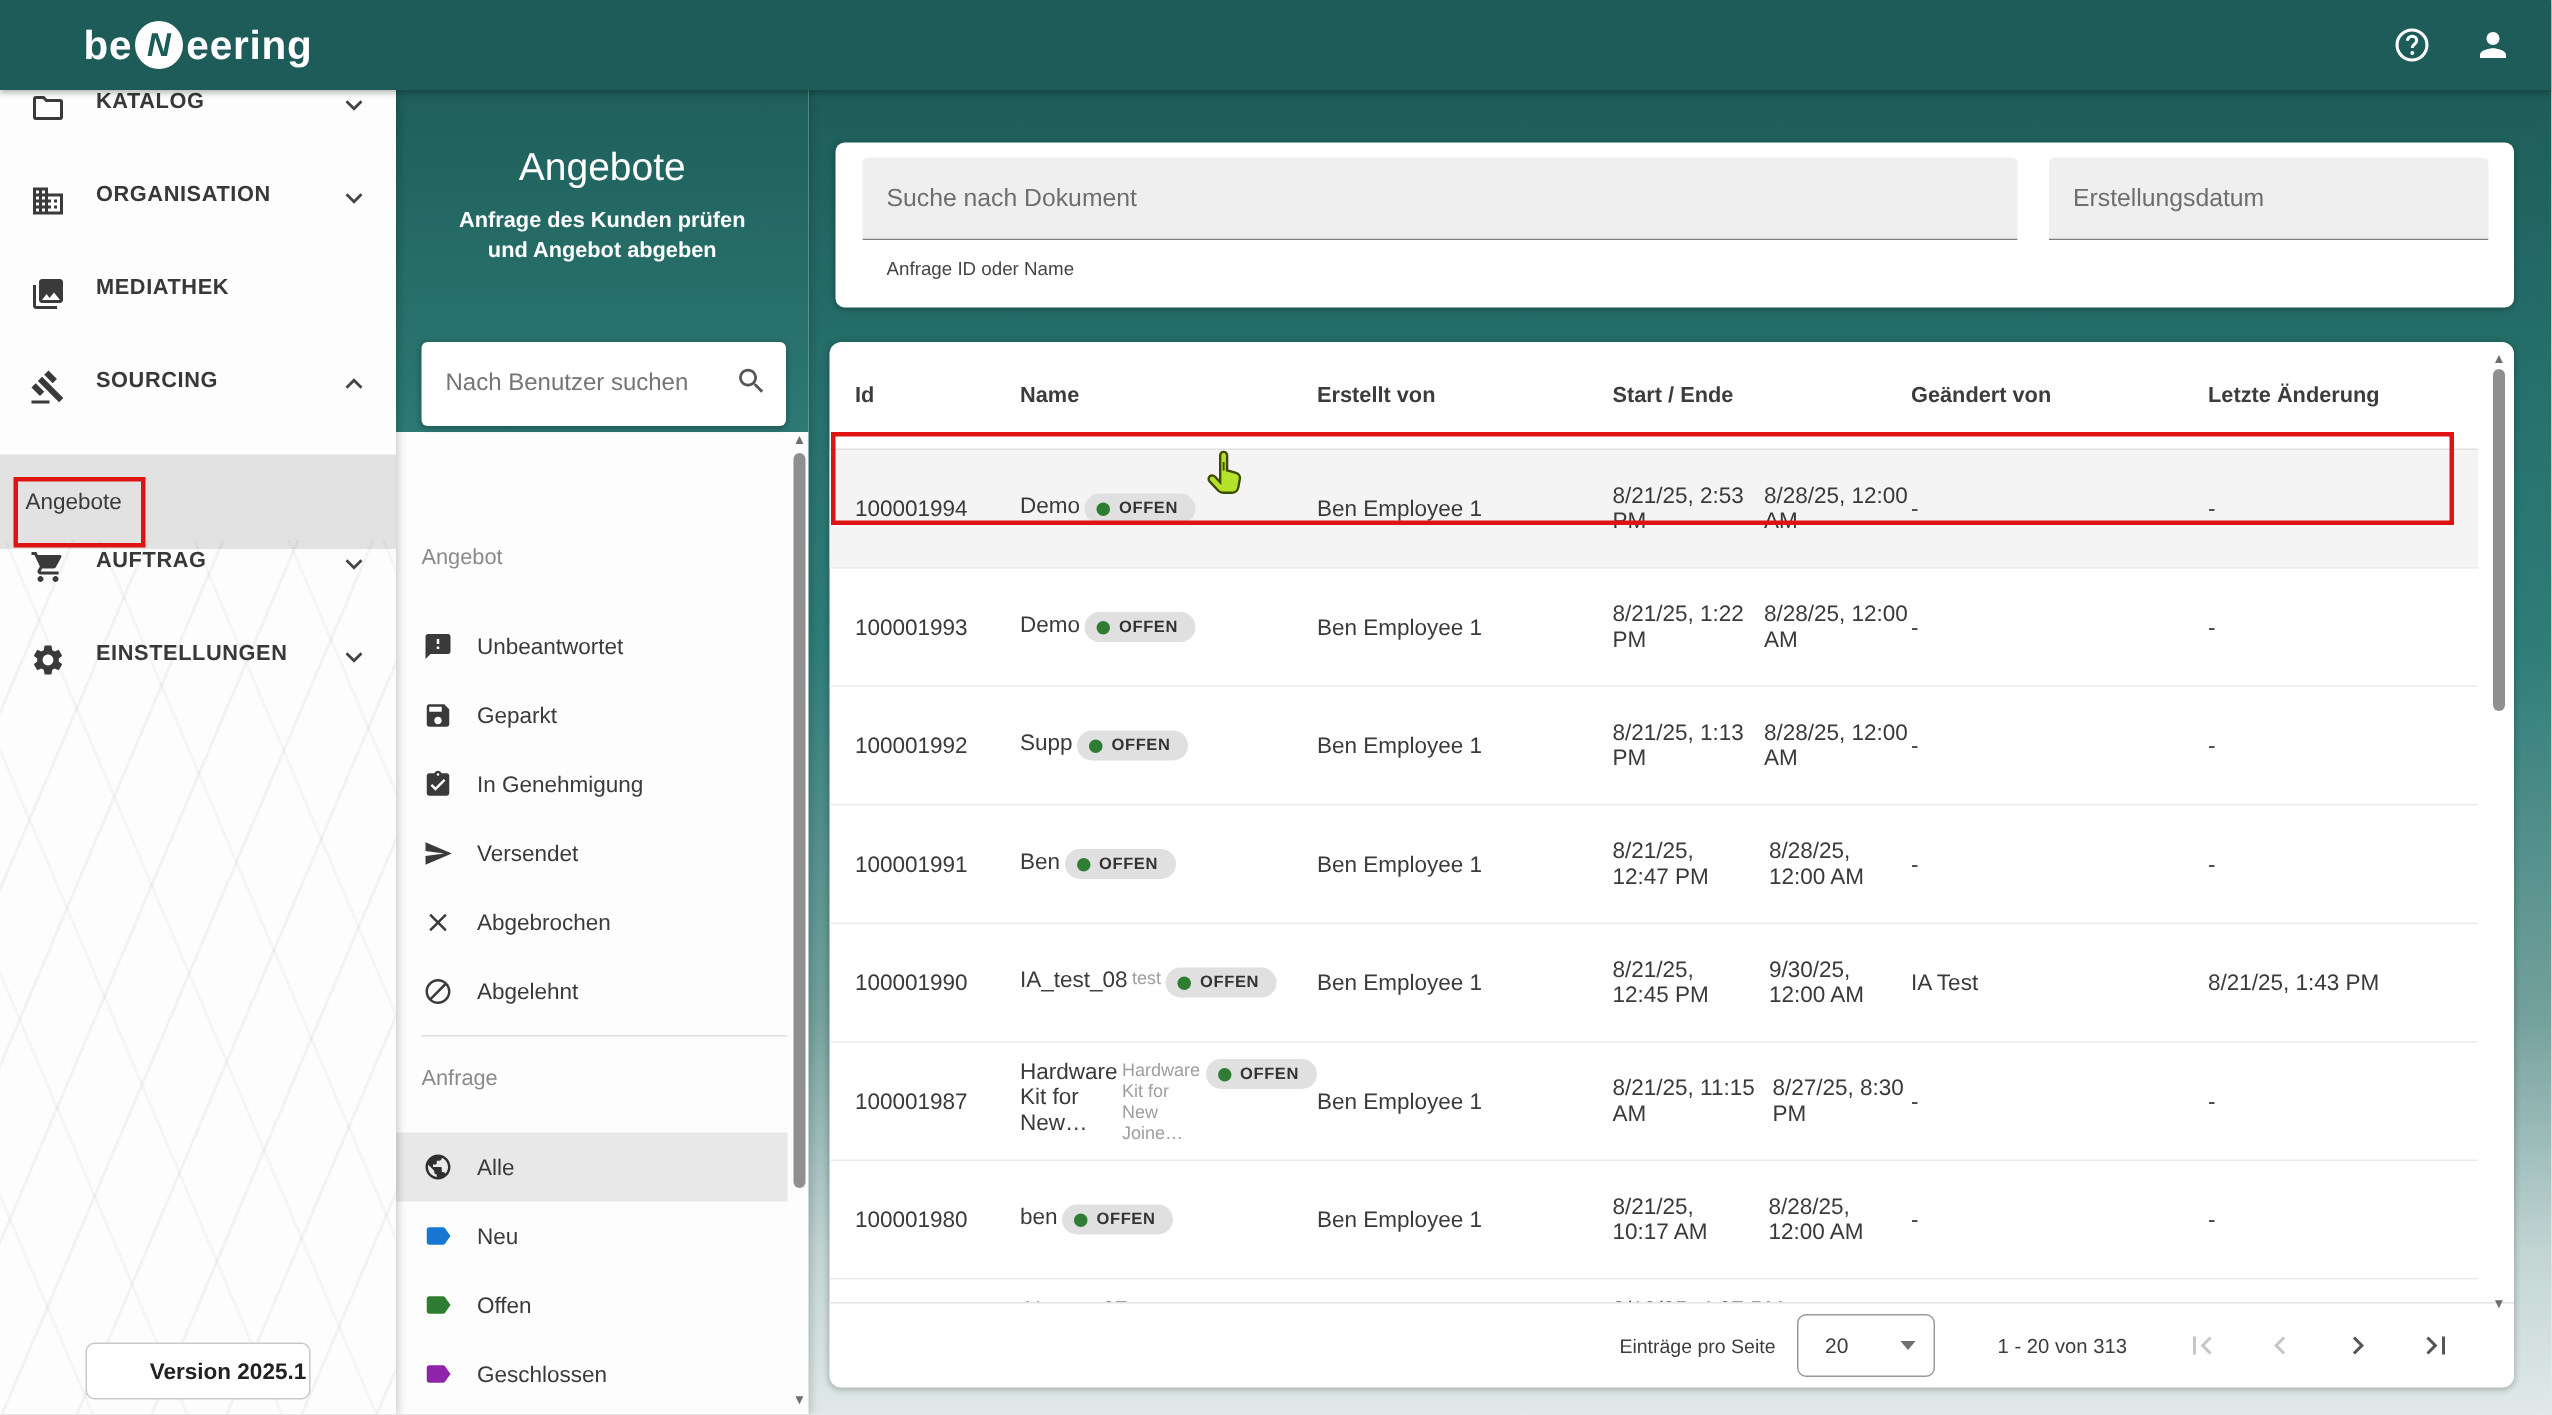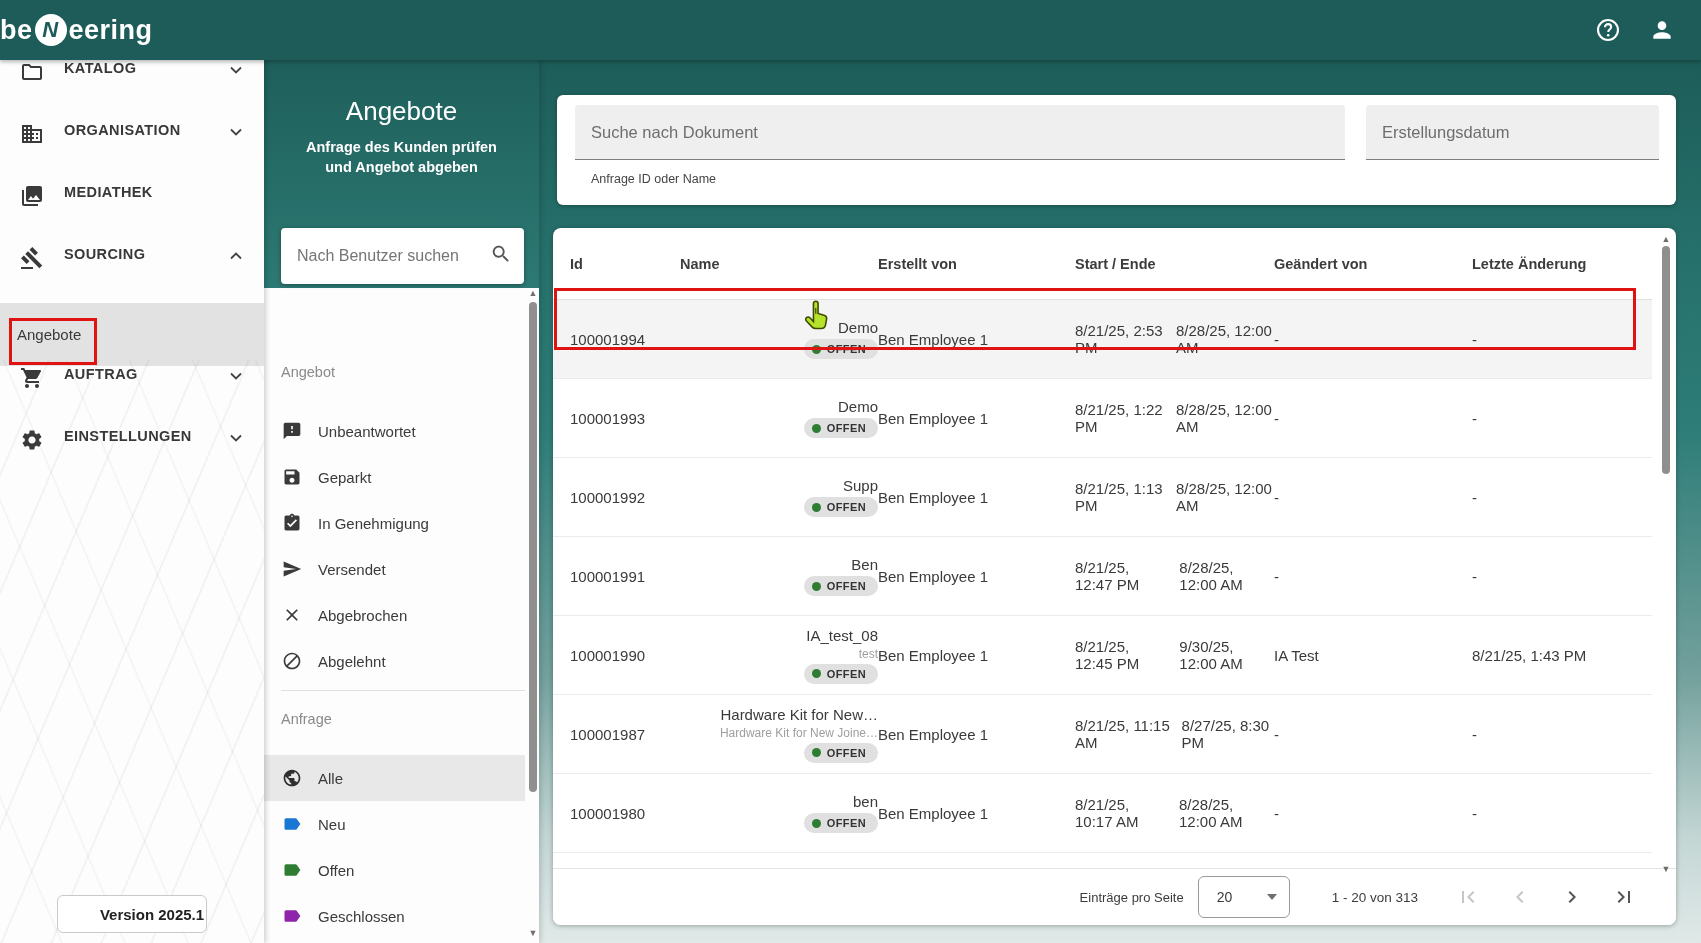--- a/index.html
+++ b/index.html
@@ -1,21 +1,21 @@
 <!DOCTYPE html>
 <html><head>
 <meta charset="utf-8">
 <style>
   * { box-sizing: border-box; margin: 0; padding: 0; }
   html, body { width: 1701px; height: 943px; overflow: hidden; }
   body { font-family: "Liberation Sans", sans-serif; color: #3c3c3c; background: #e2eae9; position: relative; }
 
   
   .topbar { position: absolute; left: 0; top: 0; width: 1701px; height: 60px; background: #1d5c58; z-index: 30; display: flex; align-items: center; box-shadow: 0 2px 4px rgba(0,0,0,.28); }
-  .logo { width: 264px; display: flex; align-items: center; gap: 2px; color: #fff; font-size: 27px; font-weight: 700; letter-spacing: .5px; }
+  .logo { width: 264px; display: flex; align-items: center; justify-content: center; gap: 2px; color: #fff; font-size: 27px; font-weight: 700; letter-spacing: .5px; }
   .logo .n-circle { width: 32px; height: 32px; background: #fff; color: #1d5c58; border-radius: 50%; display: inline-flex; align-items: center; justify-content: center; font-size: 22px; font-weight: 700; font-style: italic; }
   .topbar-icons { margin-left: auto; display: flex; align-items: center; gap: 28px; padding-right: 26px; }
   .topbar-icons .icon-btn { width: 26px; height: 26px; cursor: pointer; }
 
   
   .sidebar { position: absolute; left: 0; top: 60px; width: 264px; bottom: 0; background: #fdfdfd; z-index: 20; box-shadow: 2px 0 5px rgba(0,0,0,.18); }
   .sidebar::after { content:''; position: absolute; left:0; right:0; top: 34%; bottom:0; pointer-events:none;
      background:
        repeating-linear-gradient(113deg, transparent 0 44px, rgba(40,60,60,.05) 44px 46px),
        repeating-linear-gradient(67deg, transparent 0 56px, rgba(40,60,60,.04) 56px 58px);
@@ -62,21 +62,21 @@
   .helper { position: absolute; left: 34px; top: 77px; font-size: 12.5px; color: #454545; }
 
   
   .table-card { position: absolute; left: 553px; top: 228px; width: 1123px; height: 697px; background: #fff; border-radius: 8px; box-shadow: 0 1px 5px rgba(0,0,0,.3); z-index: 5; overflow: hidden; }
   .tgrid { display: grid; grid-template-columns: 110px 198px 197px 199px 198px 1fr; padding-left: 17px; width: 1099px; }
   .thead { height: 72px; align-items: center; border-bottom: 1px solid #e0e0e0; }
   .thead .th { font-size: 14.5px; font-weight: 700; color: #3c3c3c; }
   .trow { height: 79px; align-items: center; border-bottom: 1px solid #ebebeb; font-size: 15px; color: #3a3a3a; }
   .trow.hl { background: #f4f4f4; }
   .trow.partial { align-items: start; padding-top: 12px; border-bottom: none; }
-  .name-cell { display: flex; flex-direction: column; align-items: flex-end; gap: 3px; }
+  .name-cell { display: flex; flex-direction: row; align-items: flex-start; gap: 3px; }
   .name-sub { font-size: 12px; color: #9e9e9e; }
   .badge { display: inline-flex; align-items: center; gap: 6px; background: #e0e0e0; border-radius: 12px; padding: 4px 12px 4px 8px; }
   .badge .dot { width: 9px; height: 9px; border-radius: 50%; background: #2e7d32; }
   .badge .btxt { font-size: 11px; font-weight: 700; letter-spacing: .4px; color: #333; }
   .dates { display: flex; flex-direction: row; gap: 9px; }
   .tfoot { position: absolute; left: 0; right: 0; bottom: 0; height: 57px; background: #fff; border-top: 1px solid #e4e4e4; display: flex; align-items: center; justify-content: flex-end; padding-right: 40px; z-index: 8; }
   .tfoot .pp-label { font-size: 13px; color: #3c3c3c; }
   .pp-select { margin-left: 14px; width: 92px; height: 42px; border: 1px solid #9a9a9a; border-radius: 6px; display: flex; align-items: center; padding: 0 12px 0 18px; cursor: pointer; background: #fff; }
   .pp-select .pp-val { font-size: 14px; color: #3c3c3c; flex: 1; }
   .pp-select .tri { width: 0; height: 0; border-left: 5px solid transparent; border-right: 5px solid transparent; border-top: 6px solid #6f6f6f; }

